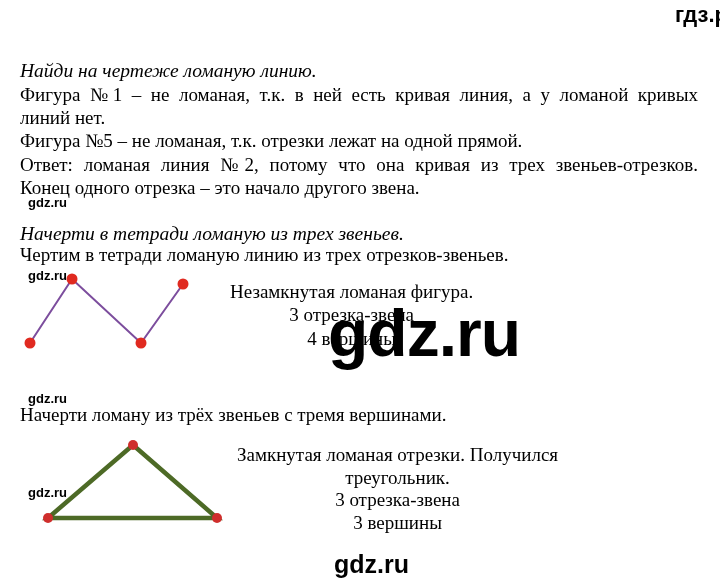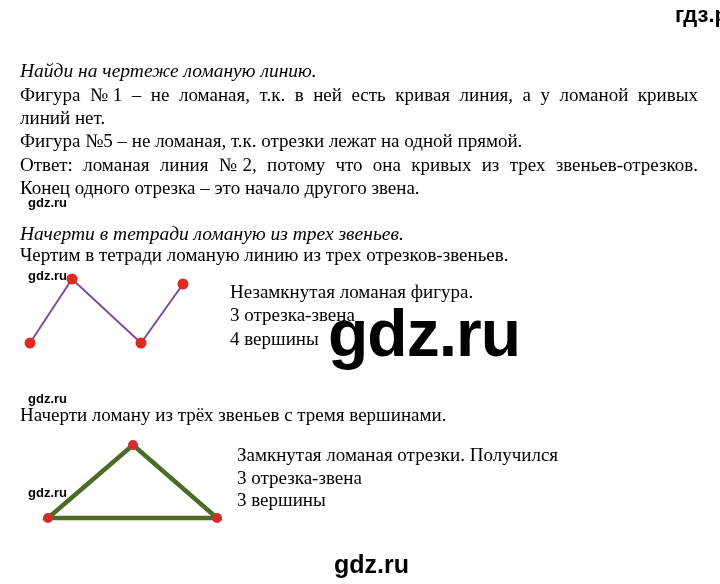--- a/index.html
+++ b/index.html
@@ -29,21 +29,21 @@
   .wm1{left:28px;top:195px;}
   .wm2{left:28px;top:268px;}
   .wm3{left:28px;top:391px;}
   .wm4{left:28px;top:485px;}
   .wm-big{
     left:328px;top:300px;
     font-family:"Liberation Sans", sans-serif;font-weight:700;font-size:66px;
     letter-spacing:-1px;line-height:1;
   }
   .cap{font-size:19px;}
-  .cap div{height:23.3px;white-space:nowrap;}
+  .cap div{height:23.3px;white-space:nowrap;text-align:center;}
   .cap1{left:230px;top:281px;}
   .cap2{left:237px;top:444px;}
   .cap2 div{height:22.6px;}
   .fig{display:block;}
   #fig1{left:15px;top:265px;}
   #fig2{left:33px;top:434px;}
   .footer-logo{
     left:334px;top:550px;
     font-family:"Liberation Sans", sans-serif;font-weight:700;font-size:25px;
   }
@@ -55,21 +55,21 @@
 
   <div class="abs header-logo">гдз.ру</div>
 
 
   <div class="abs task task1">Найди на чертеже ломаную линию.</div>
 
   <div class="abs body-lines">
     <div class="bline jl">Фигура №1 – не ломаная, т.к. в ней есть кривая линия, а у ломаной кривых</div>
     <div class="bline">линий нет.</div>
     <div class="bline">Фигура №5 – не ломаная, т.к. отрезки лежат на одной прямой.</div>
-    <div class="bline jl">Ответ: ломаная линия №2, потому что она кривых из трех звеньев-отрезков.</div>
+    <div class="bline jl">Ответ: ломаная линия №2, потому что она кривая из трех звеньев-отрезков.</div>
     <div class="bline">Конец одного отрезка – это начало другого звена.</div>
   </div>
 
   <div class="abs wm wm1">gdz.ru</div>
 
   <div class="abs task task2">Начерти в тетради ломаную из трех звеньев.</div>
   <div class="abs answer2">Чертим в тетради ломаную линию из трех отрезков-звеньев.</div>
 
   <div class="abs wm wm2">gdz.ru</div>
 
@@ -97,19 +97,20 @@
       <polygon points="100,11 184,84 15,84" fill="none" stroke="#4d6a26" stroke-width="4.5"></polygon>
       <circle cx="100" cy="11" r="5" fill="#cf2e2c"></circle>
       <circle cx="184" cy="84" r="5" fill="#cf2e2c"></circle>
       <circle cx="15" cy="84" r="5" fill="#cf2e2c"></circle>
     </svg>
 
   <div class="abs wm wm4">gdz.ru</div>
 
   <div class="abs cap cap2">
     <div>Замкнутая ломаная отрезки. Получился</div>
+    <div>треугольник.</div>
     <div>3 отрезка-звена</div>
     <div>3 вершины</div>
   </div>
 
   <div class="abs footer-logo">gdz.ru</div>
 
 </div>
 
 </body></html>

